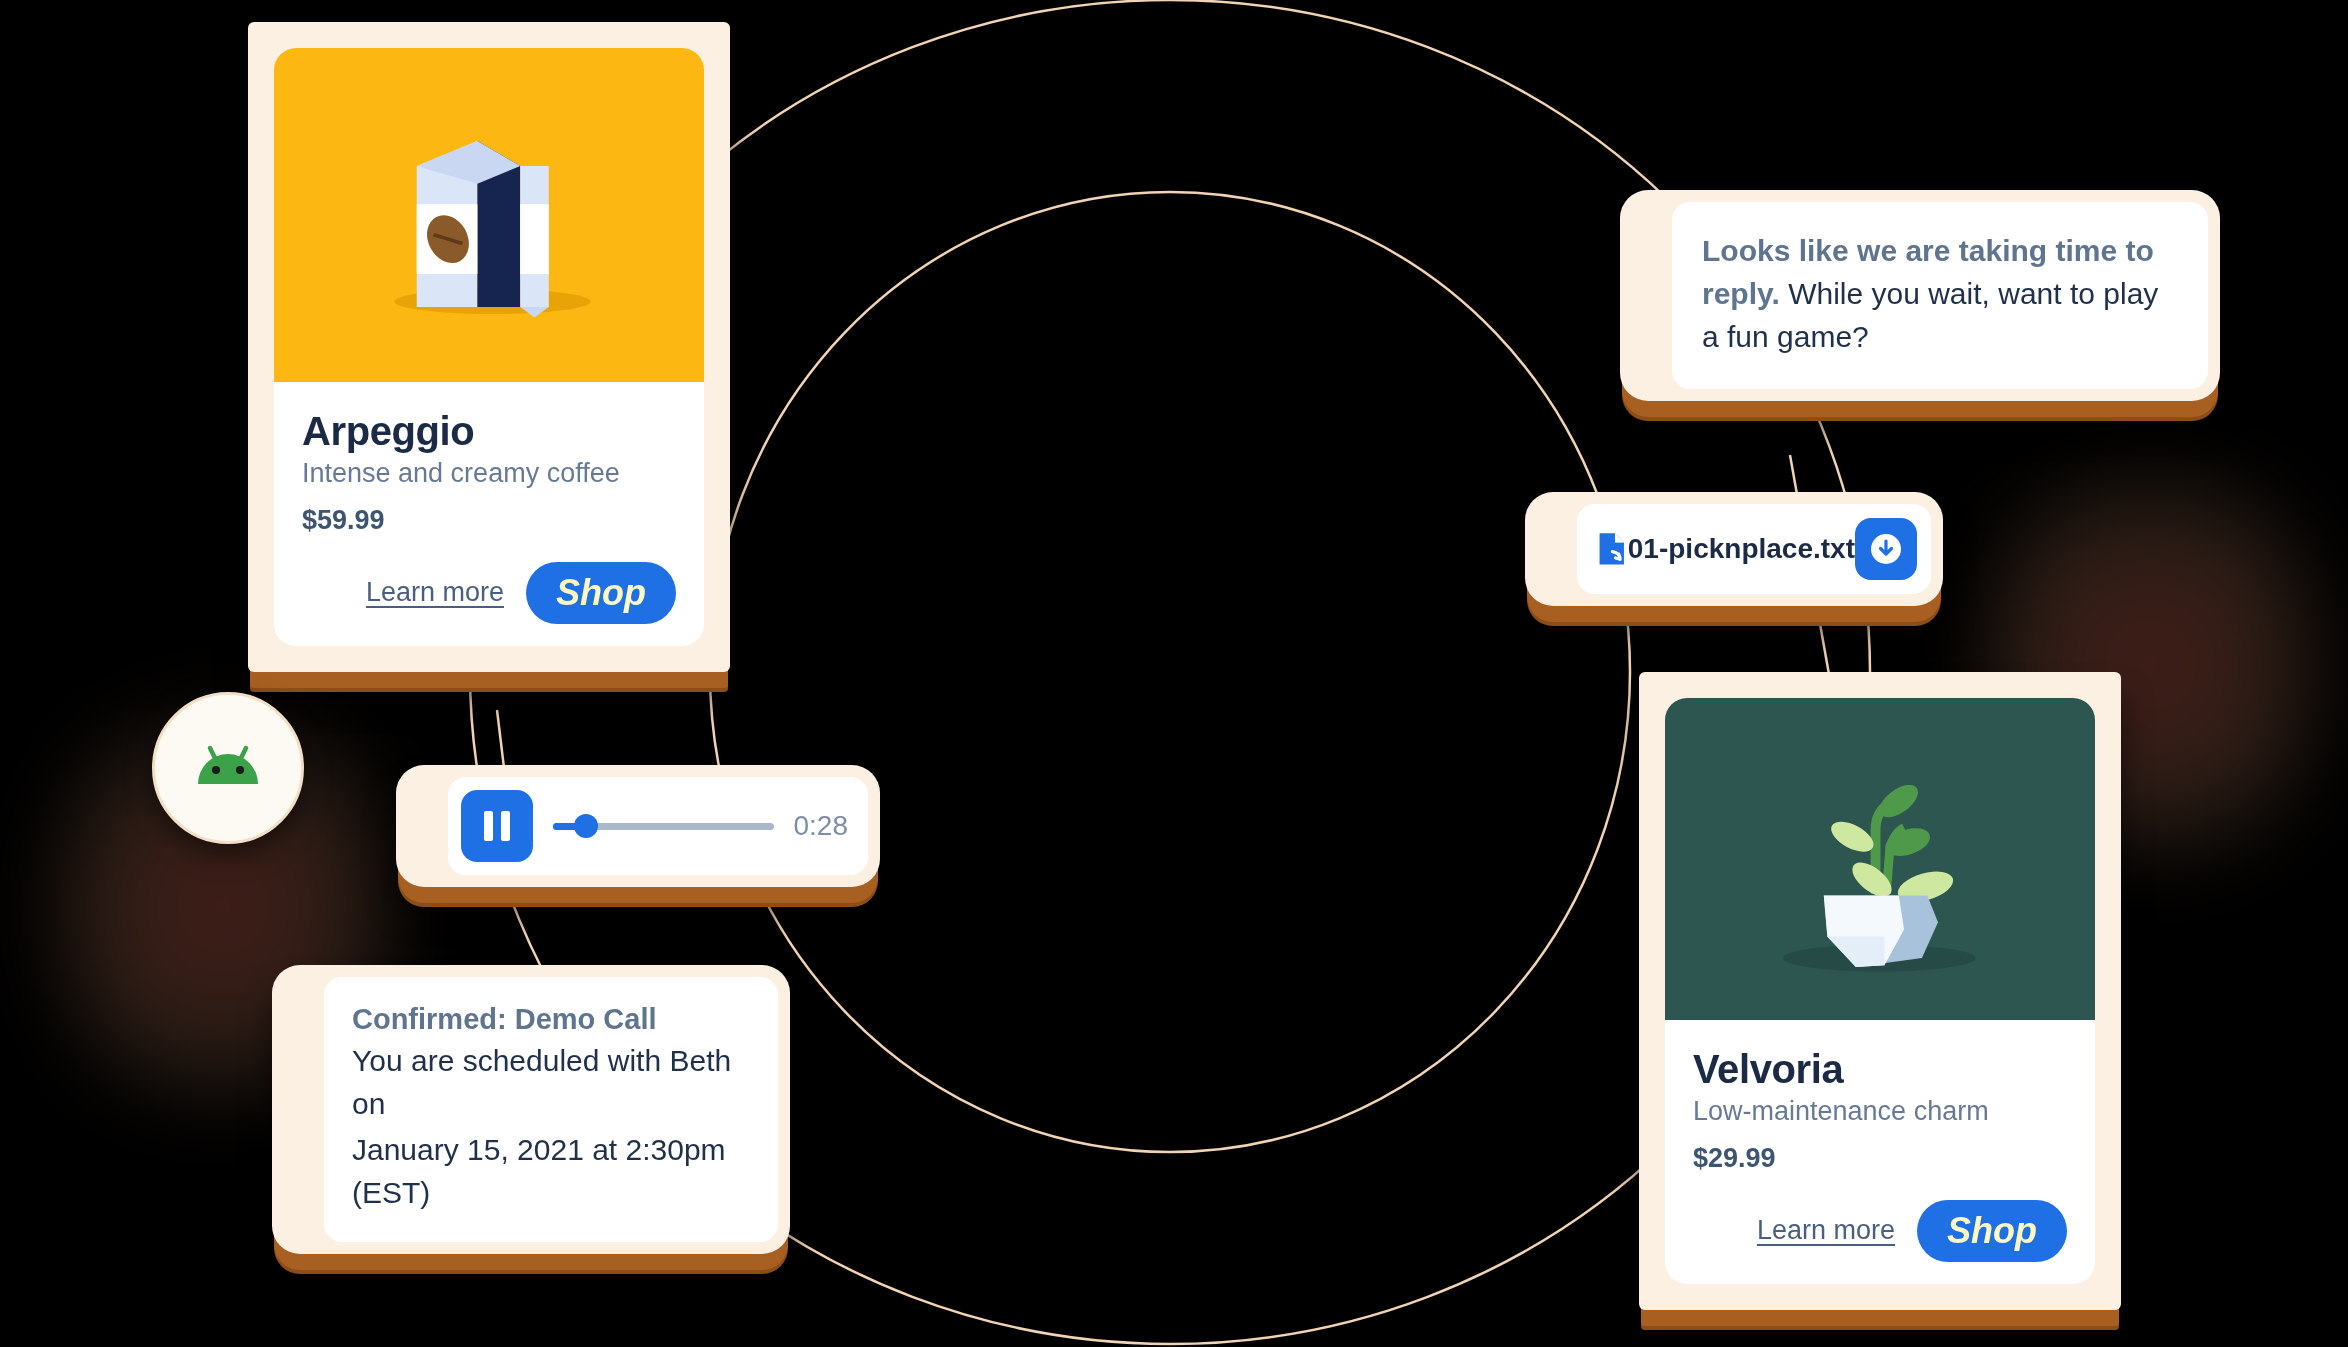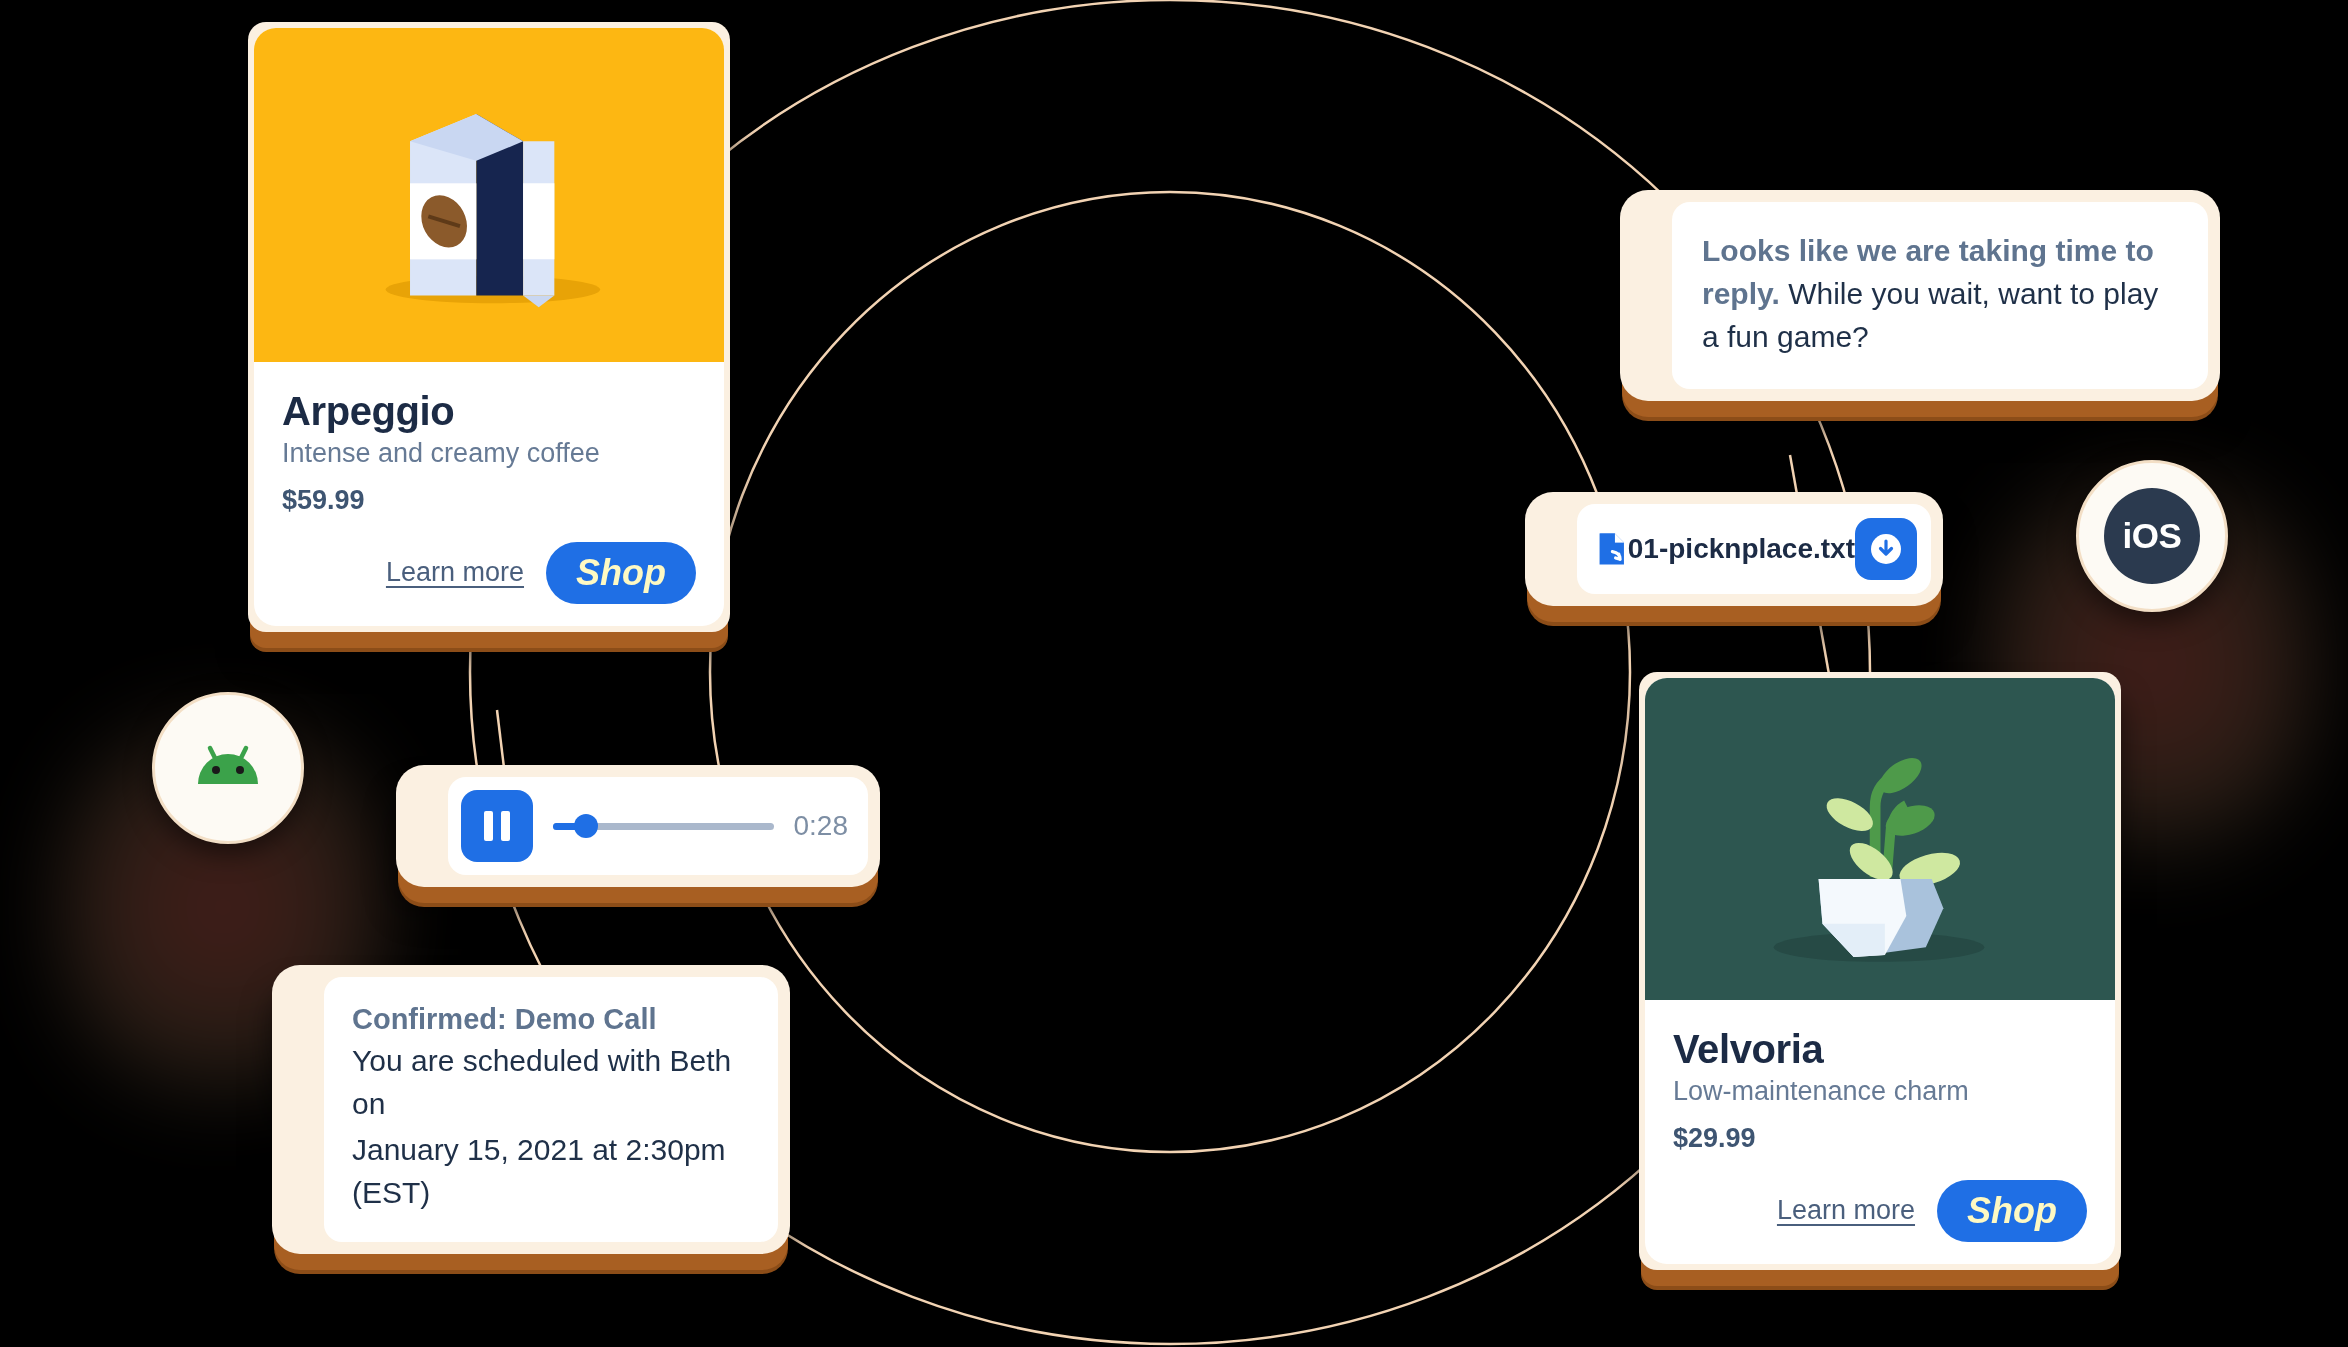--- a/index.html
+++ b/index.html
@@ -10,23 +10,23 @@
     overflow: hidden;
   }
   .stage { position: relative; width: 2348px; height: 1347px; background: #000; }
 
   
   .orbits { position: absolute; inset: 0; pointer-events: none; }
 
   
   .shell {
     position: absolute;
-    border-radius: 18px;
+    border-radius: 6px;
     background: #fbf0e1;              
-    padding: 6px;
+    padding: 26px;
     box-shadow: 0 18px 0 -2px #a85f22,     
                 0 22px 0 -2px #8c4d18,
                 0 26px 30px rgba(0,0,0,.55);
   }
   .shell.small { border-radius: 28px; padding: 12px; }
   .shell-inner {
     background: #ffffff;
     border-radius: 22px;
     overflow: hidden;
     height: 100%;
@@ -272,17 +272,14 @@
 
   <div class="badge" id="badge-android">
     <svg width="76" height="56" viewBox="0 0 76 56">
       <path d="M20 8 L26 20 M56 8 L50 20" stroke="#3ba24a" stroke-width="4.5" stroke-linecap="round" fill="none"></path>
       <path d="M8 44 a30 30 0 0 1 60 0 z" fill="#3ba24a"></path>
       <circle cx="26" cy="30" r="4" fill="#1a1a1a"></circle>
       <circle cx="50" cy="30" r="4" fill="#1a1a1a"></circle>
     </svg>
   </div>
 
-  <div class="badge" id="badge-ios">
-    <span class="ios-dot">iOS</span>
-  </div>
 
 </div>
 
 </body></html>

